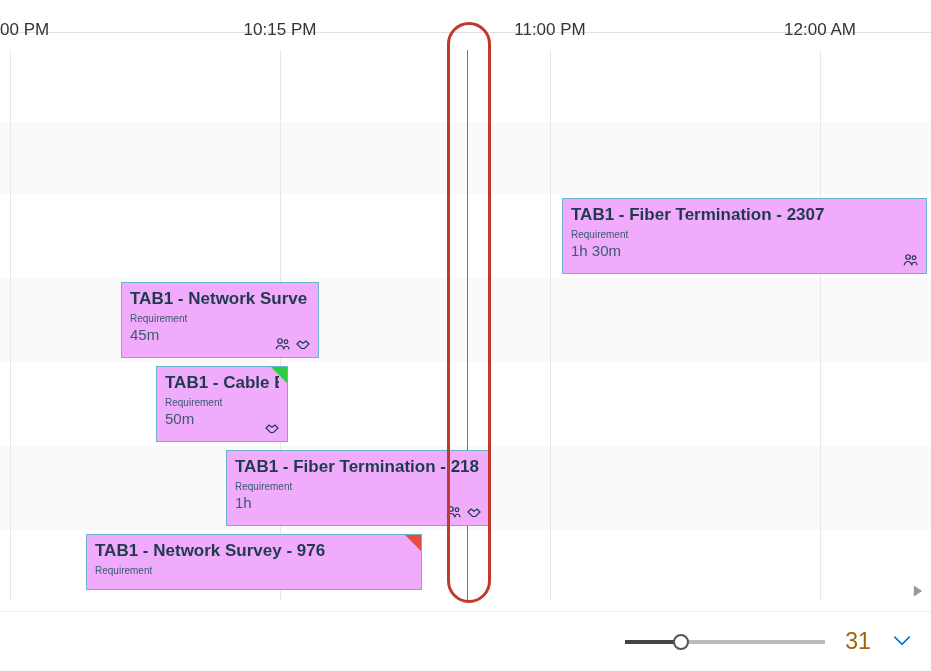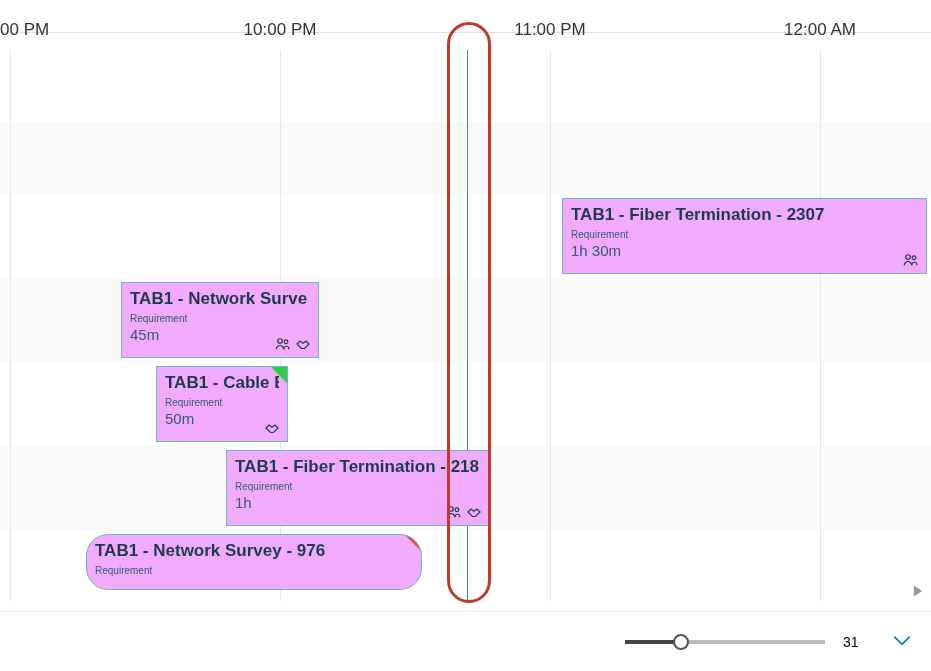--- a/index.html
+++ b/index.html
@@ -51,32 +51,32 @@
   .hscroll-arrow { position: absolute; right: 6px; bottom: 70px; font-size: 14px; color: #888; cursor: pointer; }
 
   .footer {
     position: absolute; left: 0; right: 0; bottom: 0; height: 60px;
     border-top: 1px solid #eee; background: #fff;
     display: flex; align-items: center; justify-content: flex-end; gap: 18px; padding-right: 18px;
   }
   .zoom-slider { position: relative; width: 200px; height: 4px; background: #bbb; }
   .zoom-slider .dark { position: absolute; left: 0; top: 0; bottom: 0; background: #444; }
   .zoom-slider .thumb { position: absolute; top: 50%; width: 16px; height: 16px; background: #fff; border: 2px solid #555; border-radius: 50%; transform: translate(-50%, -50%); cursor: pointer; }
-  .zoom-value { font-size: 14px; color: #000000; width: 30px; text-align: left; }
+  .zoom-value { font-size: 23px; color: #a16207; width: 30px; text-align: center; }
   .zoom-toggle { cursor: pointer; color: #0078d4; }
   .zoom-toggle svg { width: 22px; height: 22px; }
 </style>
 </head>
 <body>
 
 <div class="viewport">
 
   <div class="time-header" id="time-header">
       <div class="time-label first" style="left: 0px;">00 PM</div>
-      <div class="time-label" style="left: 280px;">10:00 PM</div>
+      <div class="time-label" style="left: 280px;">10:15 PM</div>
       <div class="time-label" style="left: 550px;">11:00 PM</div>
       <div class="time-label" style="left: 820px;">12:00 AM</div>
     </div>
 
   <div class="body" id="body">
 
   <div class="row-bg row-odd" style="top: 0px; height: 72px;"></div>
       <div class="row-bg row-even" style="top: 72px; height: 72px;"></div>
       <div class="row-bg row-odd" style="top: 144px; height: 84px;"></div>
       <div class="row-bg row-even" style="top: 228px; height: 84px;"></div>
@@ -137,21 +137,21 @@
               <circle cx="8" cy="8" r="3"></circle>
               <circle cx="16" cy="9" r="2.5"></circle>
               <path d="M3 19c0-3 3-5 5-5s5 2 5 5"></path>
               <path d="M13 19c0-2.5 2-4 3.5-4s3.5 1.5 3.5 4"></path>
             </svg></span>
           <span class="hands-icon"><svg viewBox="0 0 24 24" fill="none" stroke="#1f3a4d" stroke-width="1.6">
               <path d="M4 12l4-4 4 3 4-3 4 4-6 6h-4z"></path>
             </svg></span>
         </div>
       </div>
-      <div class="card" style="left: 86px; top: 484px; width: 336px; height: 56px; border-radius: 22px;">
+      <div class="card" style="left: 86px; top: 484px; width: 336px; height: 56px;">
         <div class="title">TAB1 - Network Survey - 976</div>
         <div class="subtitle">Requirement</div>
         <div class="corner-tag" style="border-top: 16px solid rgb(231, 76, 60); border-left: 16px solid transparent;"></div>
       </div>
     </div>
 
   <div class="annot-ellipse" id="annot" style="left: 447px; top: 22px; width: 44px; height: 581px;"></div>
 
   <div class="hscroll-arrow">
     <svg width="14" height="14" viewBox="0 0 10 10">

